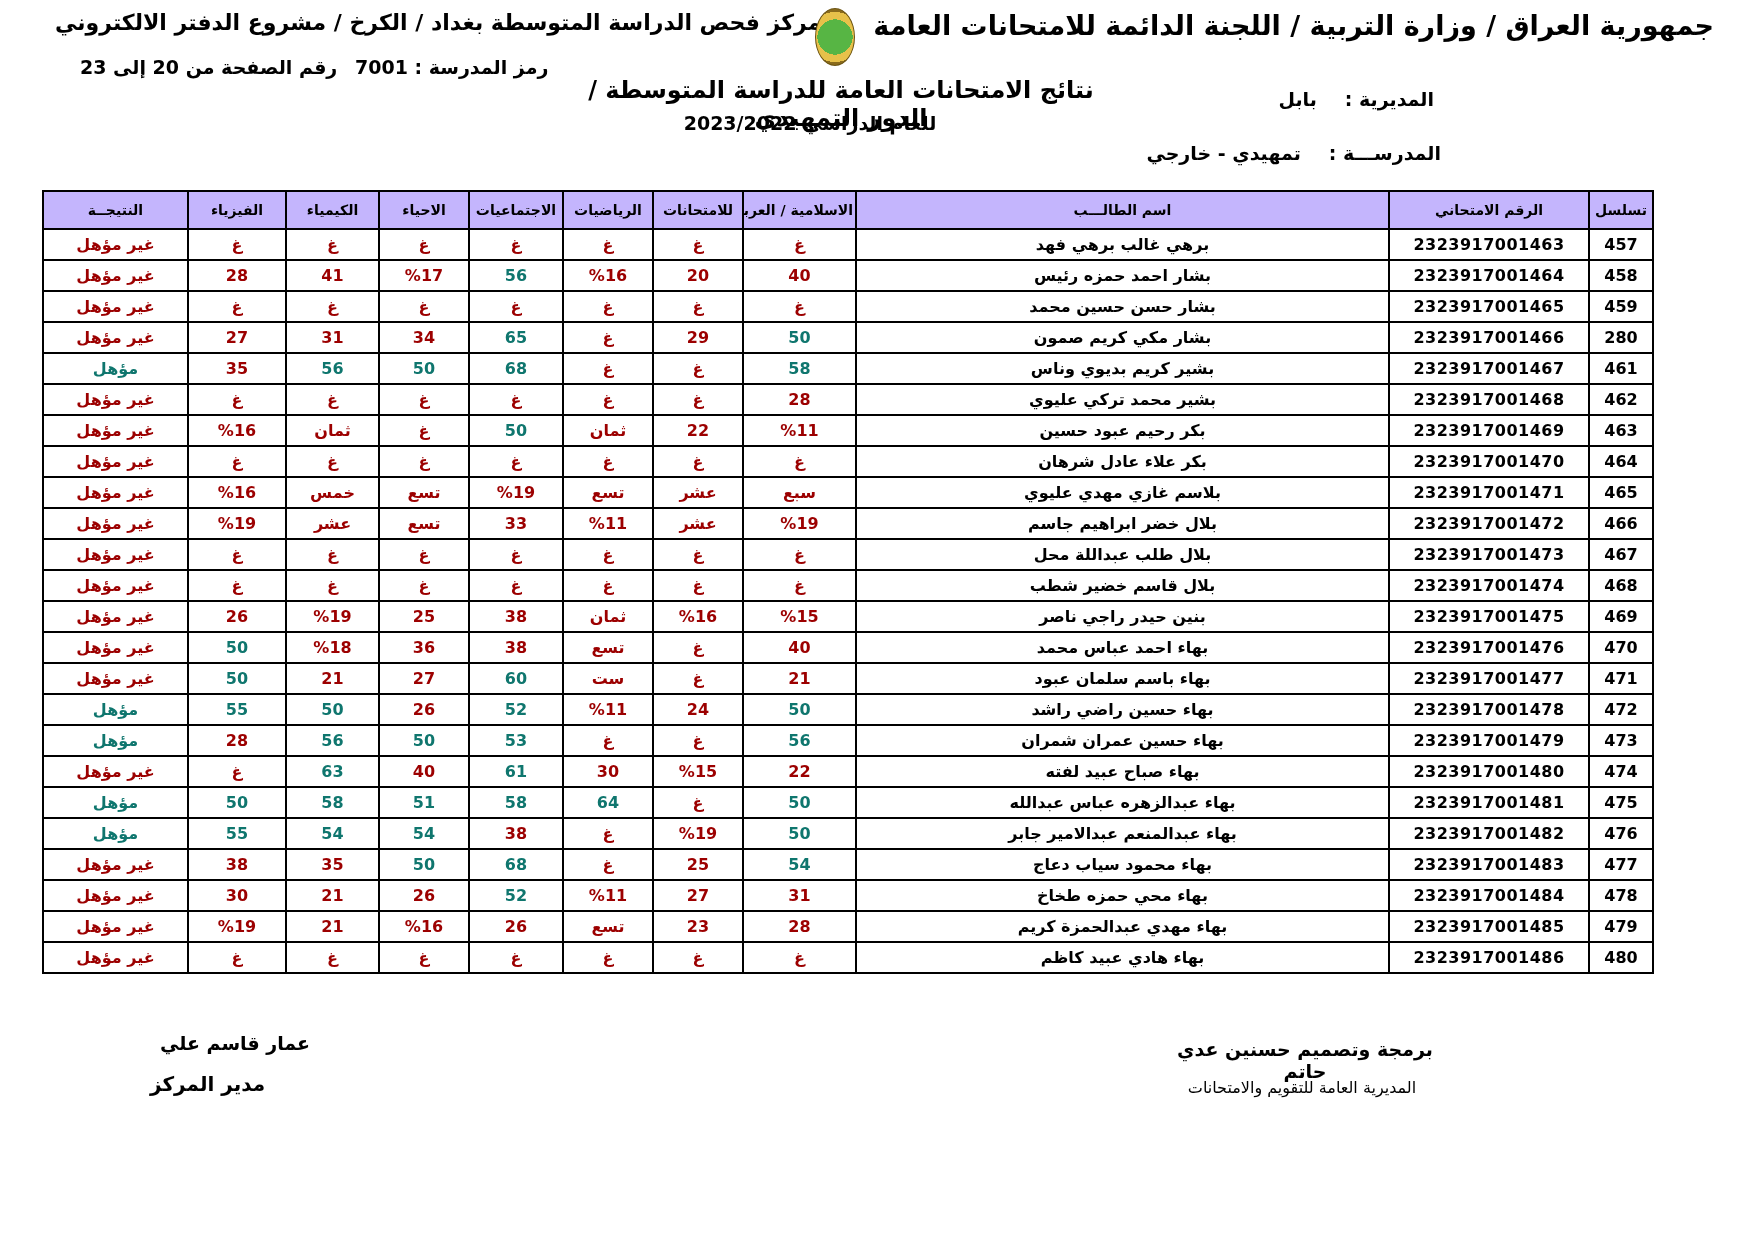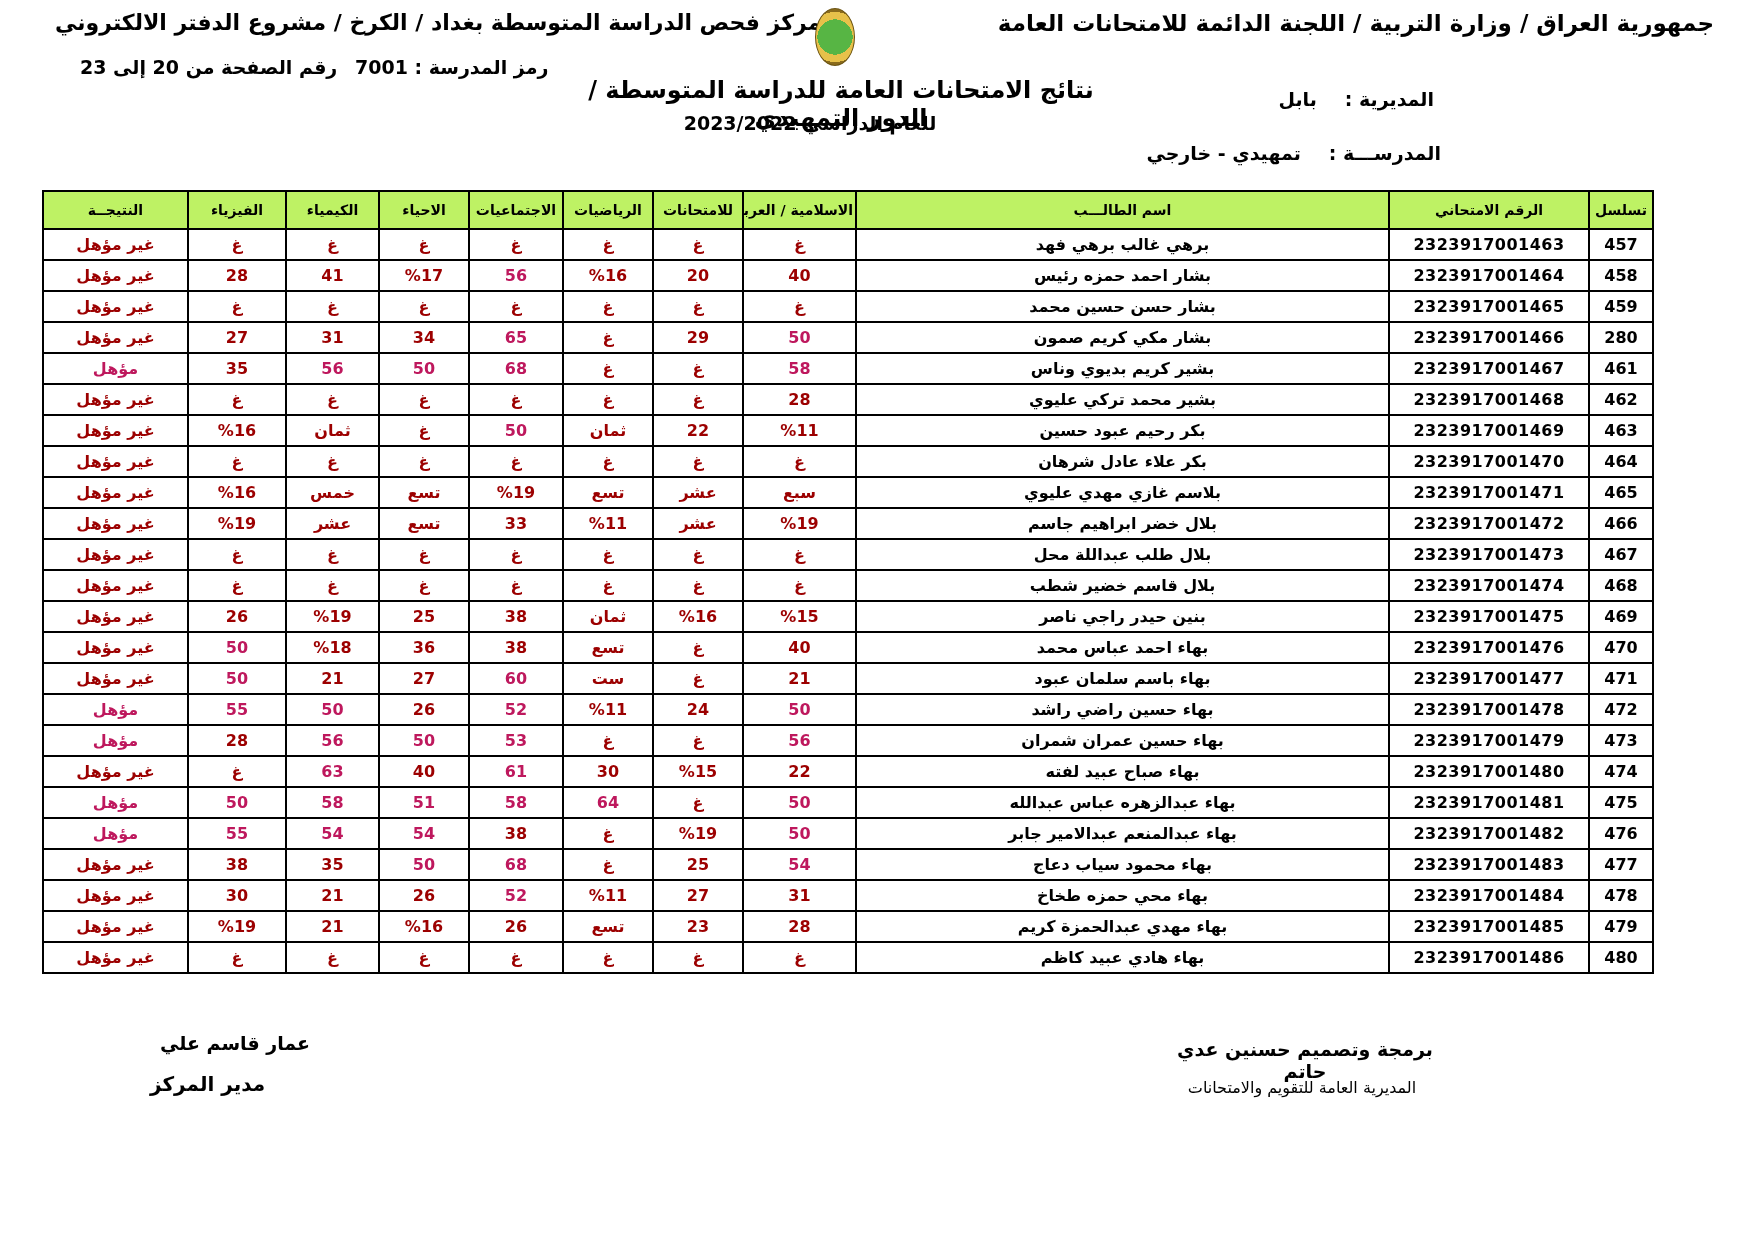--- a/index.html
+++ b/index.html
@@ -4,21 +4,21 @@
 <style>
   html,body{margin:0;padding:0;}
   body{
     width:1754px;height:1241px;position:relative;background:#ffffff;
     font-family:"DejaVu Sans","Liberation Sans",sans-serif;
     direction:rtl;overflow:hidden;color:#000;
   }
   .abs{position:absolute;}
 
   
-  .title-right{top:10px;right:40px;font-size:23px;font-weight:bold;}
+  .title-right{top:10px;right:40px;font-size:27px;font-weight:bold;}
   .title-left{top:10px;left:55px;font-size:22px;font-weight:bold;direction:rtl;}
   .school-code-line{top:56px;left:355px;font-size:19px;font-weight:bold;}
   .page-no-line{top:56px;left:80px;font-size:19px;font-weight:bold;}
   .exam-title{top:76px;left:561px;width:560px;text-align:center;font-size:24px;font-weight:bold;}
   .year-line{top:112px;left:530px;width:560px;text-align:center;font-size:19px;font-weight:bold;}
   .directorate-line{top:88px;right:320px;font-size:19px;font-weight:bold;}
   .school-line{top:142px;right:313px;font-size:19px;font-weight:bold;}
   .label-gap{display:inline-block;min-width:28px;}
 
   
@@ -28,26 +28,26 @@
 
   
   table.results{
     position:absolute;top:190px;left:42px;width:1610px;
     border-collapse:collapse;table-layout:fixed;direction:rtl;
   }
   table.results th, table.results td{
     border:2px solid #000;overflow:hidden;white-space:nowrap;
     font-weight:bold;text-align:center;vertical-align:middle;padding:0 2px;
   }
-  table.results th{height:36px;font-size:14px;background:#bef264;}
+  table.results th{height:36px;font-size:14px;background:#c4b5fd;}
   table.results td{height:29px;font-size:16px;background:#ffffff;}
   td.name-cell{text-align:right;padding-right:10px;font-size:17px;}
   td.exam-cell{font-size:17px;letter-spacing:0.5px;}
   td.fail{background:#fdff66;color:#9c0000;}
-  td.pass{background:#ffffff;color:#be185d;}
+  td.pass{background:#ffffff;color:#0f766e;}
   
   col.c-serial{width:64px;}  col.c-exam{width:200px;}  col.c-name{width:533px;}
   col.c-arabic{width:113px;} col.c-english{width:90px;} col.c-math{width:90px;}
   col.c-social{width:94px;}  col.c-bio{width:90px;}     col.c-chem{width:93px;}
   col.c-phys{width:98px;}    col.c-result{width:145px;}
 
   
   .footer-right-1{top:1038px;right:314px;width:270px;text-align:center;font-size:19px;font-weight:bold;}
   .footer-right-2{top:1078px;right:322px;width:260px;text-align:center;font-size:16px;font-weight:normal;}
   .footer-left-1{top:1032px;left:140px;width:190px;text-align:center;font-size:19px;font-weight:bold;}

